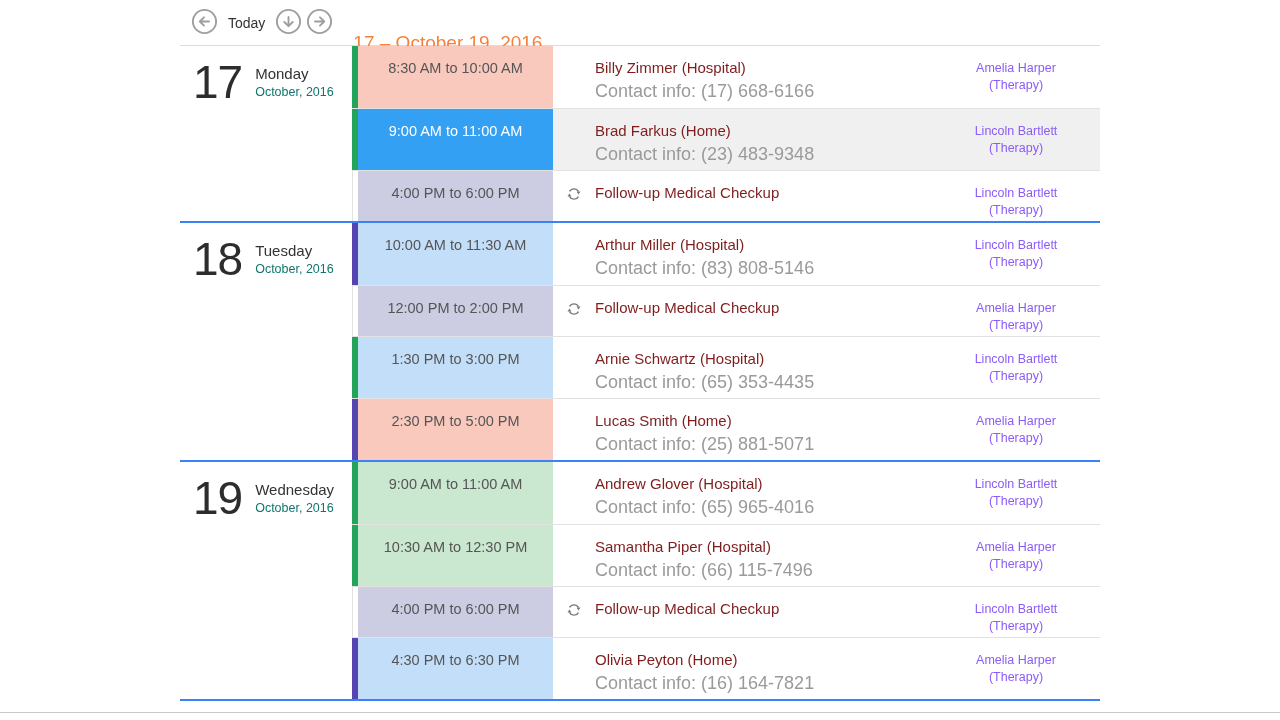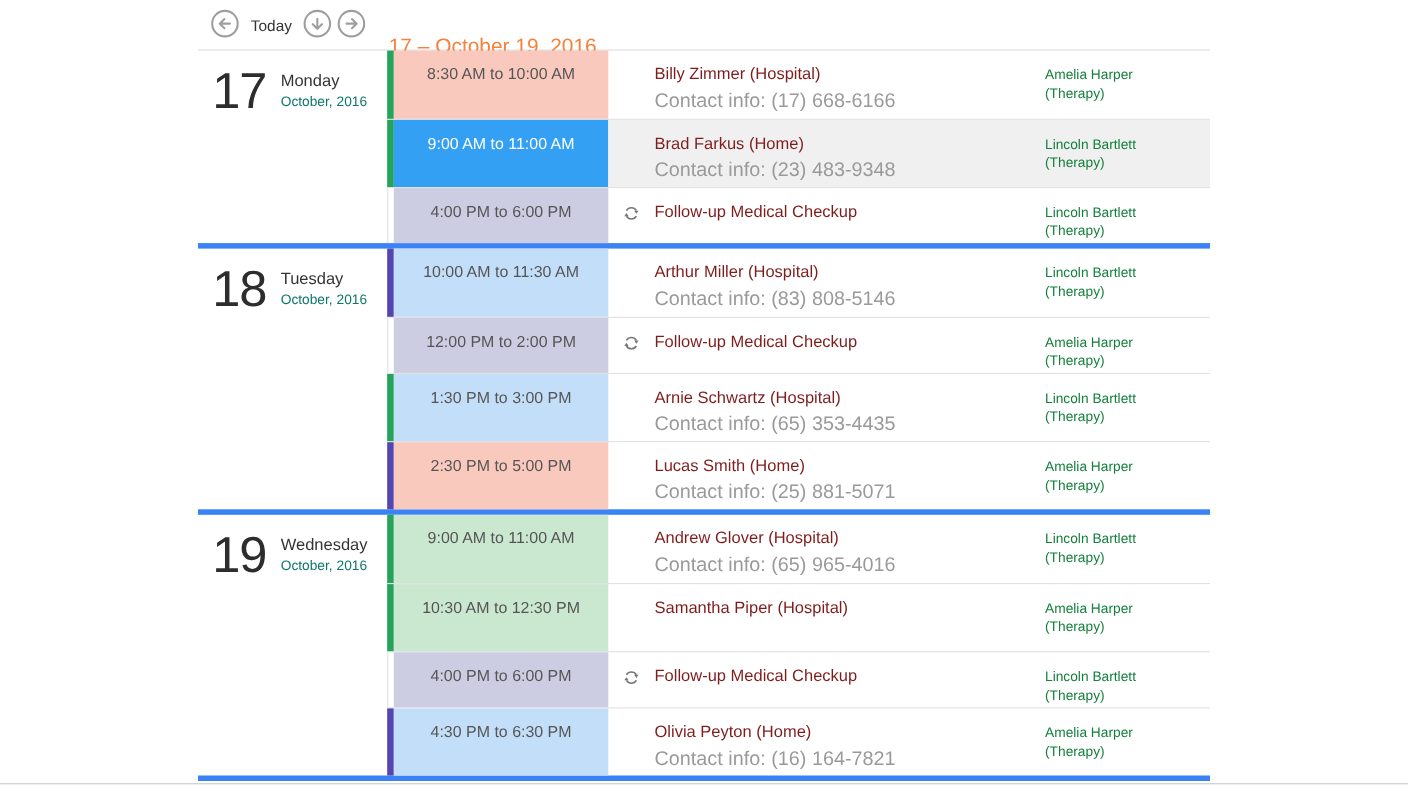--- a/index.html
+++ b/index.html
@@ -10,43 +10,43 @@
   
   .navigator { height:46px; display:flex; align-items:center; padding-left:9px;
                border-bottom:1px solid #dcdcdc; }
   .nav-btn { background:none; border:none; padding:0; width:27px; height:27px;
              margin:0 2px; cursor:pointer; display:flex; align-items:center; justify-content:center; }
   .today-btn { background:none; border:none; cursor:pointer; font-family:inherit;
                font-size:14px; color:#333; margin:0 8px; }
   .range-title { font-size:19px; margin-left:18px; white-space:nowrap; }
 
   
-  .day-group { display:flex; border-bottom:5px solid #3b82f6; }
+  .day-group { display:flex; border-bottom:2px solid #3b82f6; }
   .date-col { width:172px; padding:13px 0 0 13px; display:flex; align-items:flex-start; }
   .day-num { font-size:46px; font-weight:200; color:#2d2d2d; line-height:1.0; letter-spacing:-1px; }
   .day-labels { margin-left:13px; padding-top:6px; }
   .day-name { font-size:15px; color:#333; }
   .day-month { font-size:12.5px; color:#0f766e; margin-top:3px; }
 
   .appts { flex:1; border-left:1px solid #e2e2e2; }
   .appt { display:flex; height:62px; cursor:pointer; }
   .appt.compact { height:51px; }
   .appt + .appt { border-top:1px solid #e2e2e2; }
   .stripe { width:6px; flex:0 0 6px; margin-left:-1px; }
   .time-cell { width:195px; flex:0 0 195px; text-align:center; padding-top:14px;
                font-size:14.5px; color:#555; }
   .appt.selected .time-cell { color:#ffffff; }
   .main { flex:1; display:flex; padding-top:12px; }
   .appt.selected .main { background:#f0f0f0; }
   .appt-text { flex:1; position:relative; padding-left:42px; }
   .rec-icon { position:absolute; left:13px; top:3px; width:16px; height:16px; }
   .appt-title { font-size:15px; color:#7f1d1d; line-height:20px; }
   .appt-contact { font-size:18px; color:#9a9a9a; margin-top:3px; }
-  .resource { width:150px; padding-right:18px; text-align:left; font-size:12.5px;
-              color:#15803d; line-height:17px; padding-top:2px; }
+  .resource { width:150px; padding-right:18px; text-align:center; font-size:12.5px;
+              color:#8b5cf6; line-height:17px; padding-top:2px; }
 
   .bottom-line { position:absolute; left:0; top:712px; width:1280px; height:0;
                  border-top:1px solid #c9c9c9; }
 </style>
 </head>
 <body>
 
 <div class="scheduler">
   <div class="navigator">
     <button class="nav-btn" title="">
@@ -251,20 +251,21 @@
     </div>
   </div>
 
   <div class="appt">
     <div class="stripe" style="background: rgb(35, 164, 90);"></div>
     <div class="time-cell" style="background: rgb(202, 231, 208);">10:30 AM to 12:30 PM</div>
     <div class="main">
       <div class="appt-text">
 
         <div class="appt-title">Samantha Piper (Hospital)</div>
+        <div class="appt-contact">Contact info: (66) 115-7496</div>
       </div>
       <div class="resource">
         <div>Amelia Harper</div>
         <div>(Therapy)</div>
       </div>
     </div>
   </div>
 
   <div class="appt compact">
     <div class="stripe" style="background: transparent;"></div>

